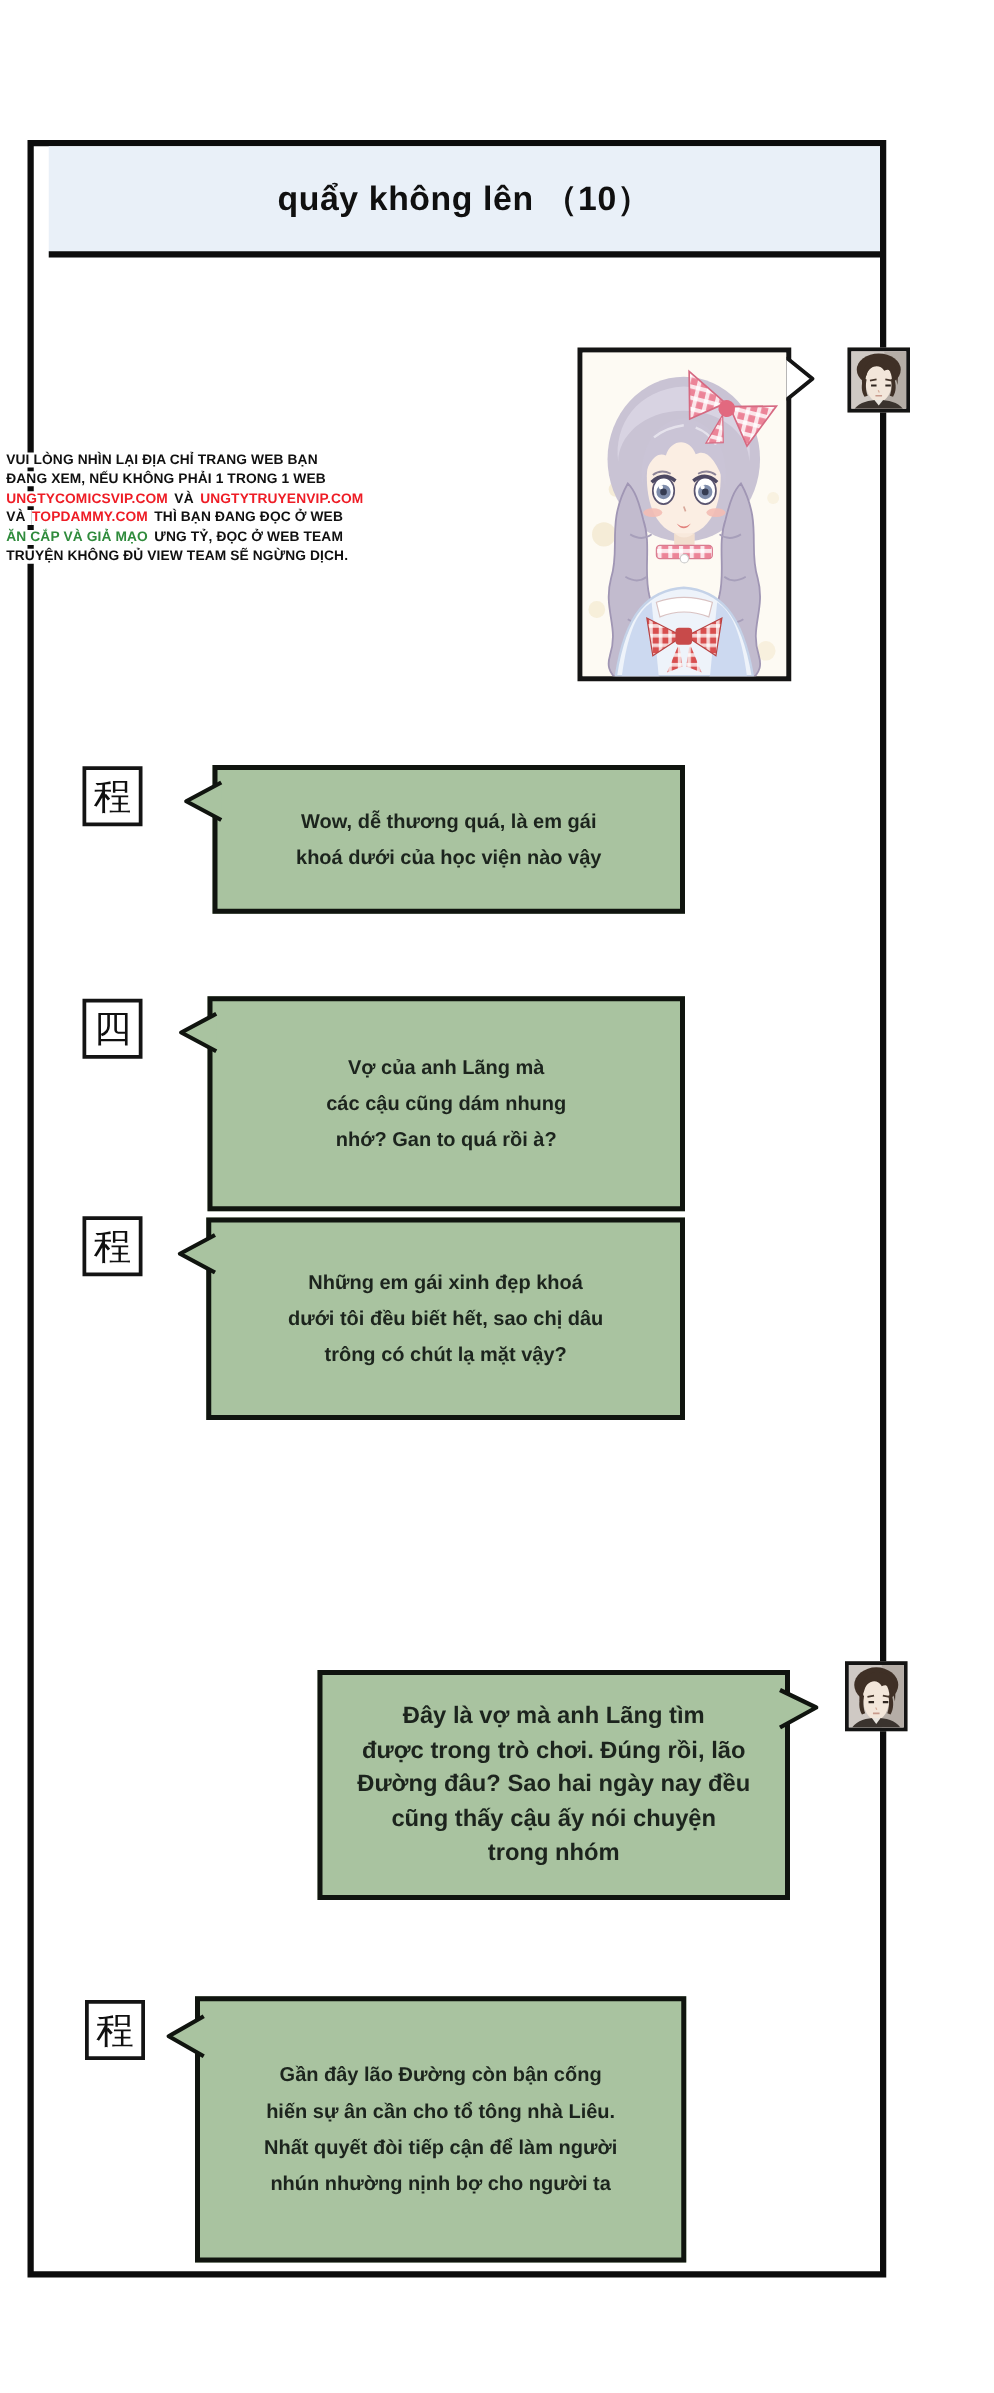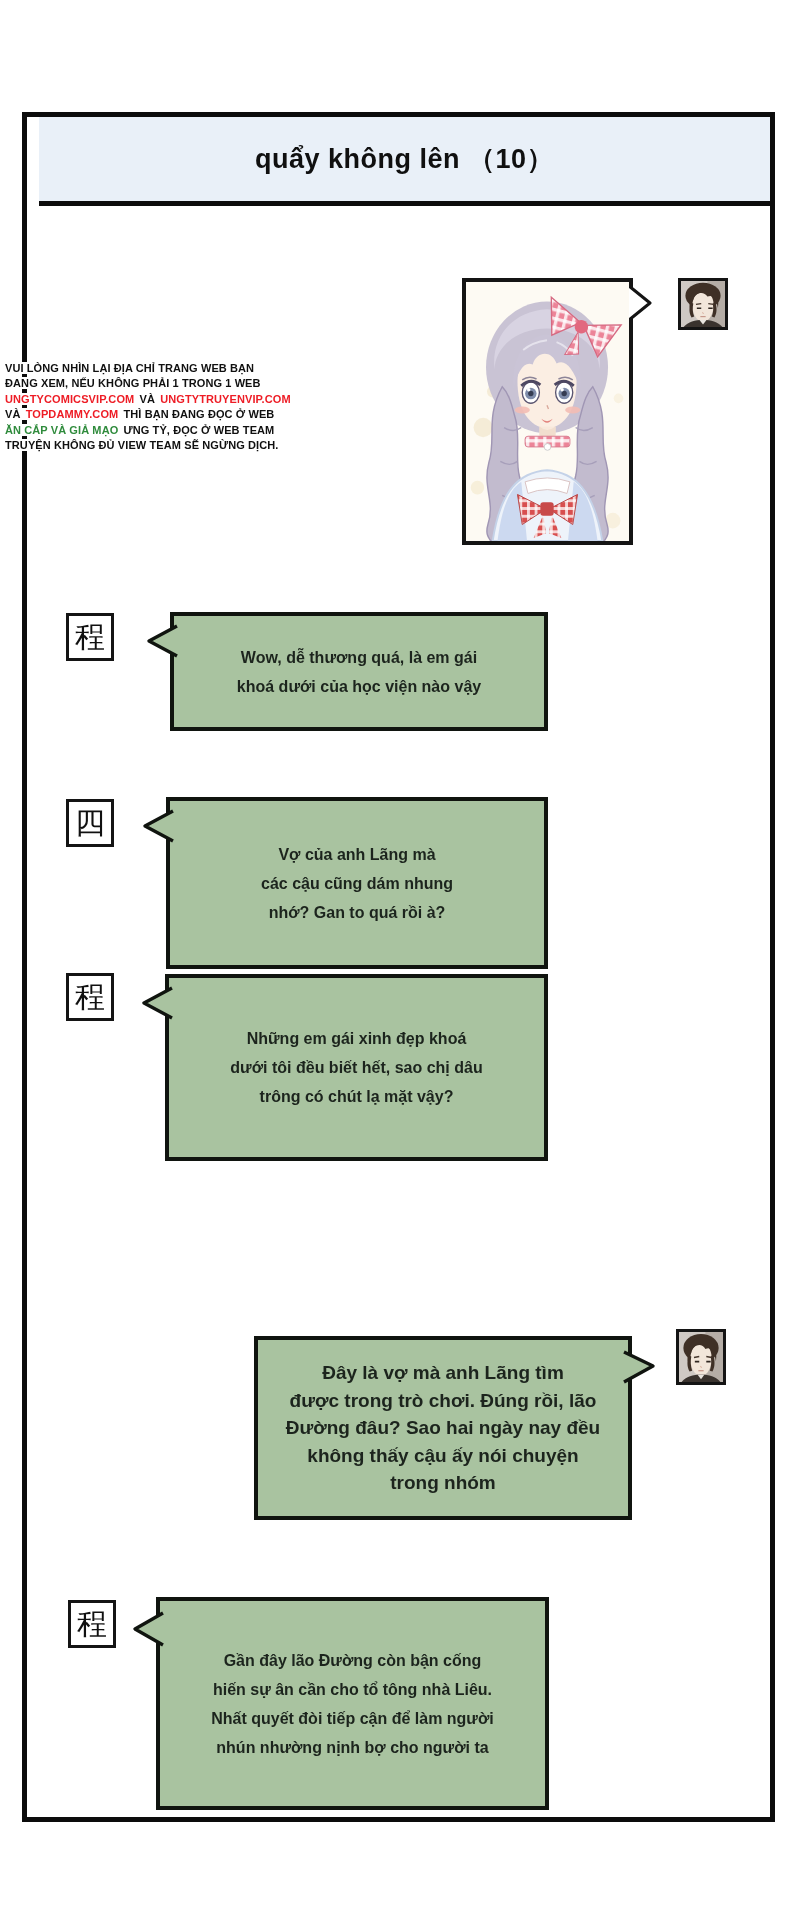--- a/index.html
+++ b/index.html
@@ -2,21 +2,21 @@
 <html style="--bubble-green: #a9c3a0; --title-bg: #e9f0f8; --watermark-red: #ee1c25; --watermark-green: #2f8b3c;"><head>
 <meta charset="utf-8">
 <style>
   html,body{margin:0;padding:0;}
   body{
     width:795px;height:1914px;position:relative;background:#ffffff;
     font-family:"Liberation Sans",sans-serif;overflow:hidden;
   }
   
   .outer-panel{
-    position:absolute;left:22px;top:112px;width:753px;height:1710px;
+    position:absolute;left:22px;top:112px;width:687px;height:1710px;
     border:5px solid #0c0c0c;box-sizing:border-box;background:#ffffff;padding-left:12px;
   }
   .title-bar{
     height:84px;background:var(--title-bg,#e9f0f8);
     border-bottom:5px solid #0c0c0c;
     display:flex;align-items:center;justify-content:center;
   }
   .title-bar .t{
     font-size:27px;font-weight:700;color:#101010;letter-spacing:.5px;
   }
@@ -65,21 +65,21 @@
   .tail{position:absolute;overflow:visible;}
   .tail path{fill:var(--bubble-green,#a9c3a0);stroke:#10140f;stroke-width:3.4;stroke-linejoin:round;}
   .tail-left{left:-27px;top:6px;width:30px;height:38px;}
   .tail-right{left:100%;margin-left:-4px;top:6px;width:32px;height:40px;}
   .girl-tail path{fill:#ffffff;stroke:#141414;stroke-width:3;stroke-linejoin:round;}
   .m1-name{left:66px;top:613px;}
   .b1{left:170px;top:612px;width:378px;height:119px;}
   .m2-name{left:66px;top:799px;}
   .b2{left:166px;top:797px;width:382px;height:172px;}
   .m3-name{left:66px;top:973px;}
-  .b3{left:165px;top:974px;width:383px;height:187px;}
+  .b3{left:165px;top:974px;width:383px;height:162px;}
   .b4{left:254px;top:1336px;width:378px;height:184px;}
   .b4 .btext{font-size:19px;line-height:27.5px;}
   .m5-name{left:68px;top:1600px;}
   .b5{left:156px;top:1597px;width:393px;height:213px;}
 </style>
 </head>
 <body>
 
 <div class="outer-panel">
   <div class="title-bar">
@@ -230,21 +230,21 @@
 trông có chút lạ mặt vậy?</div>
 </div>
 
 <div class="bubble b4">
   <svg class="tail tail-right">
       <path d="M0,6 L29,20 L0,36"></path>
     </svg>
   <div class="btext">Đây là vợ mà anh Lãng tìm
 được trong trò chơi. Đúng rồi, lão
 Đường đâu? Sao hai ngày nay đều
-không thấy cậu ấy nói chuyện
+cũng thấy cậu ấy nói chuyện
 trong nhóm</div>
 </div>
 <div class="avatar avatar-2">
   <svg viewBox="0 0 50 53" preserveAspectRatio="none">
       <use href="#maleFace"></use>
     </svg>
 </div>
 
 <div class="namebox m5-name">程</div>
 <div class="bubble b5">

